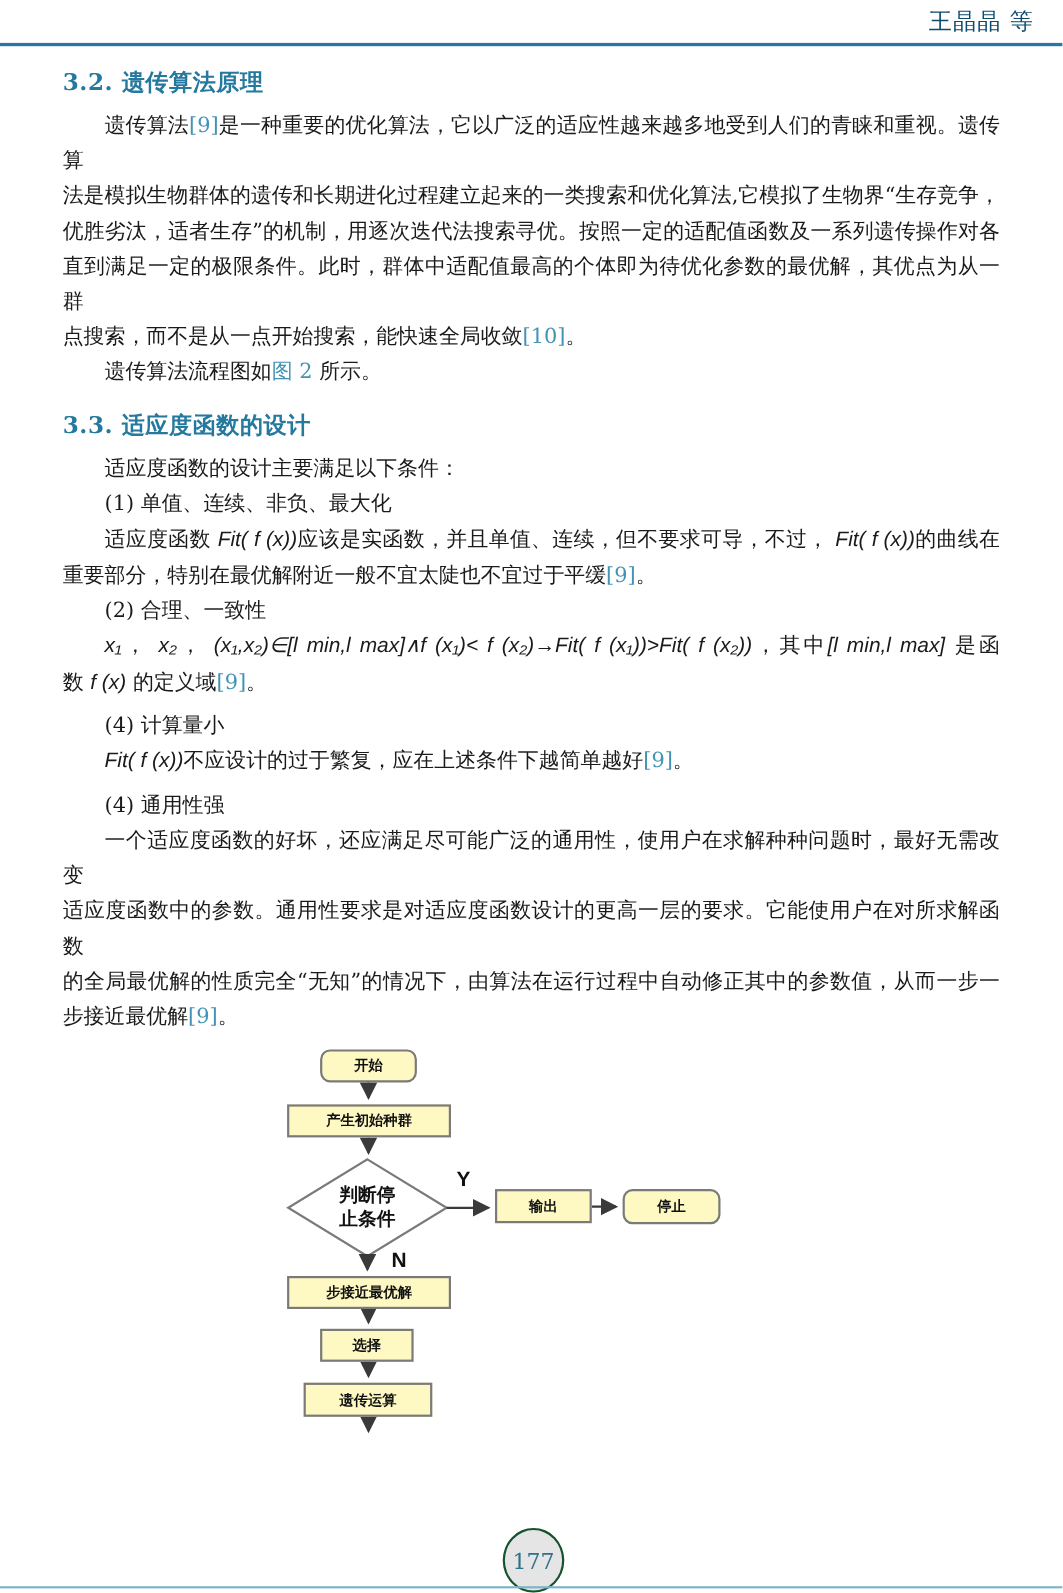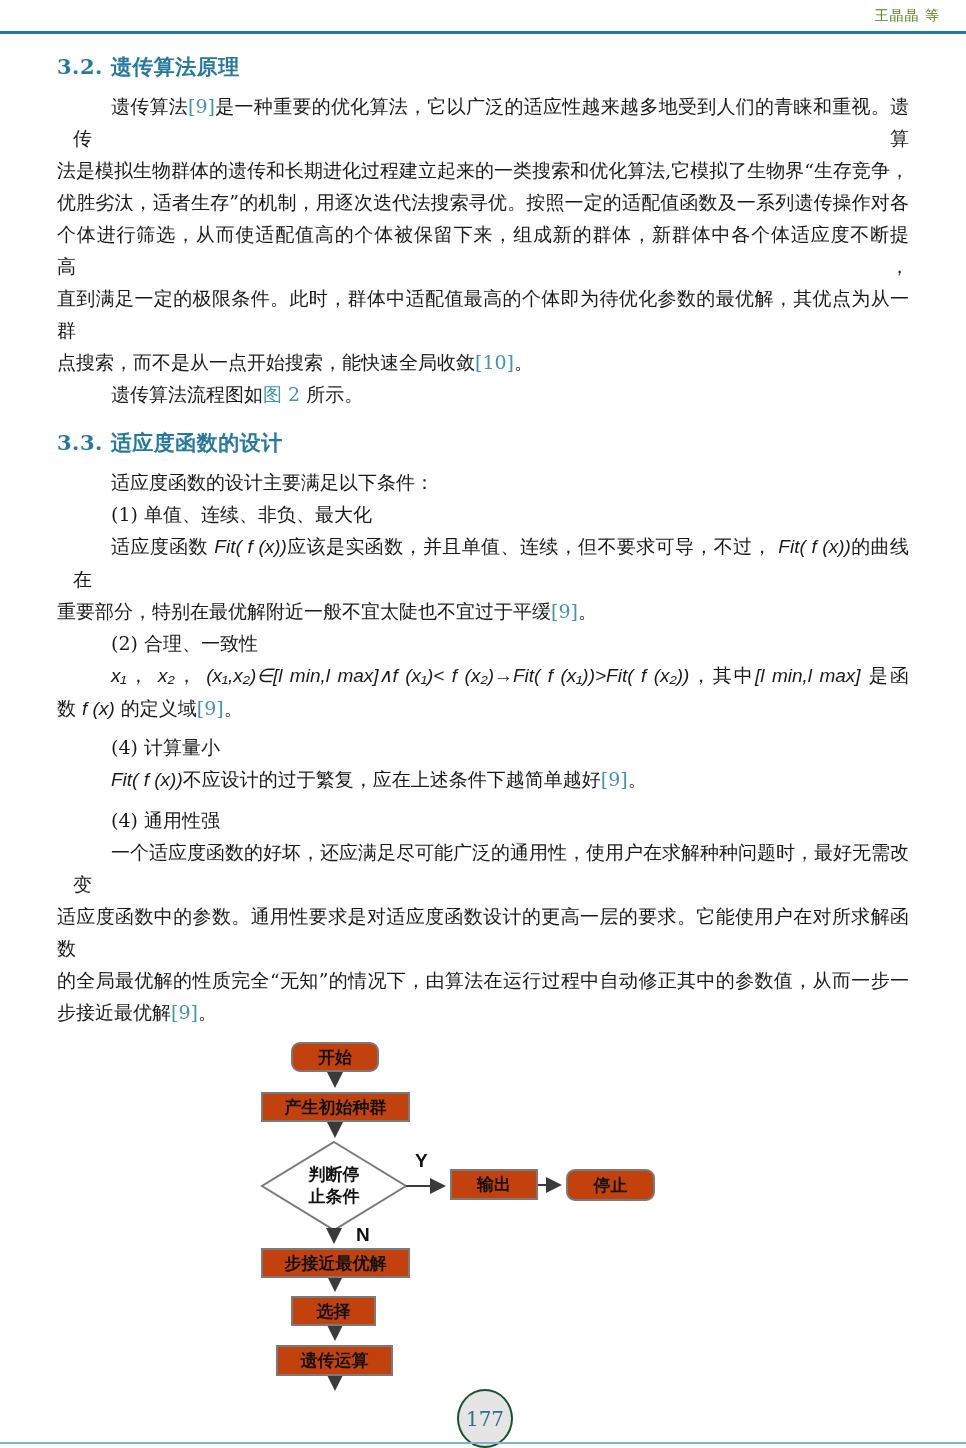--- a/index.html
+++ b/index.html
@@ -3,44 +3,44 @@
 <meta charset="utf-8">
 <style>
   html,body{margin:0;padding:0;}
   body{
     width:966px;height:1448px;position:relative;background:#ffffff;
     font-family:"DejaVu Serif","Liberation Serif",serif;color:#1a1a1a;
     overflow:hidden;
   }
   
   .hdr{padding:5px 26px 6px 0;text-align:right;}
-  .hdr-author{color:#4d7c0f;font-size:14px;letter-spacing:1px;}
+  .hdr-author{color:#0c4a6e;font-size:21px;letter-spacing:1px;}
   .top-rule{width:966px;height:3px;background:#2677a3;}
   
   .text-col{padding:0 57px 0 57px;}
   .heading{
     color:#26799e;font-weight:bold;font-size:21px;line-height:30px;
     margin:18px 0 8px 0;letter-spacing:.5px;
   }
   .ln{font-size:19px;line-height:32px;}
   .ln.jst{text-align:justify;text-align-last:justify;}
-  .ln.ind{text-indent:38px;margin-left:16px;}
+  .ln.ind{text-indent:38px;}
   .run-n{}
   .run-r{color:#4293b4;cursor:pointer;}
   .run-m{font-family:Liberation Sans, sans-serif;font-style:italic;}
   
   .flow{
     position:relative;width:400px;height:447px;margin:10px 0 0 258px;
     font-family:"Liberation Sans","DejaVu Sans",sans-serif;
   }
   .flow svg{position:absolute;left:0;top:0;}
   .fnode{
-    position:absolute;background:#c2410c;border:2px solid #7a7a7a;
+    position:absolute;background:#fef9c3;border:2px solid #7a7a7a;
     display:flex;align-items:center;justify-content:center;
-    font-size:17px;font-weight:bold;color:#111;box-sizing:border-box;
+    font-size:13px;font-weight:bold;color:#111;box-sizing:border-box;
   }
   .rounded{border-radius:9px;}
   .n-start{left:33px;top:4px;width:88px;height:30px;}
   .n-init{left:3px;top:54px;width:149px;height:30px;}
   .n-output{left:192px;top:131px;width:88px;height:31px;}
   .n-stop{left:308px;top:131px;width:89px;height:32px;}
   .n-fitness{left:3px;top:210px;width:149px;height:30px;}
   .n-select{left:33px;top:258px;width:85px;height:30px;}
   .n-genetic{left:18px;top:307px;width:117px;height:31px;}
   .dia-label{
@@ -68,21 +68,20 @@
 <div class="hdr">
   <span class="hdr-author">王晶晶 等</span>
 </div>
 <div class="top-rule"></div>
 
 <div class="text-col">
     <div class="heading"><span class="run-n">3.2. 遗传算法原理</span></div>
     <div class="ln jst ind"><span class="run-n">遗传算法</span><span class="run-r">[9]</span><span class="run-n">是一种重要的优化算法，它以广泛的适应性越来越多地受到人们的青睐和重视。遗传算</span></div>
     <div class="ln jst"><span class="run-n">法是模拟生物群体的遗传和长期进化过程建立起来的一类搜索和优化算法,它模拟了生物界“生存竞争，</span></div>
     <div class="ln jst"><span class="run-n">优胜劣汰，适者生存”的机制，用逐次迭代法搜索寻优。按照一定的适配值函数及一系列遗传操作对各</span></div>
-    <div class="ln jst"><span class="run-n">个体进行筛选，从而使适配值高的个体被保留下来，组成新的群体，新群体中各个体适应度不断提高，</span></div>
     <div class="ln jst"><span class="run-n">直到满足一定的极限条件。此时，群体中适配值最高的个体即为待优化参数的最优解，其优点为从一群</span></div>
     <div class="ln"><span class="run-n">点搜索，而不是从一点开始搜索，能快速全局收敛</span><span class="run-r">[10]</span><span class="run-n">。</span></div>
     <div class="ln ind"><span class="run-n">遗传算法流程图如</span><span class="run-r">图 2</span><span class="run-n"> 所示。</span></div>
     <div class="heading"><span class="run-n">3.3. 适应度函数的设计</span></div>
     <div class="ln ind"><span class="run-n">适应度函数的设计主要满足以下条件：</span></div>
     <div class="ln ind"><span class="run-n">(1) 单值、连续、非负、最大化</span></div>
     <div class="ln jst ind"><span class="run-n">适应度函数 </span><span class="run-m">Fit( f (x))</span><span class="run-n">应该是实函数，并且单值、连续，但不要求可导，不过， </span><span class="run-m">Fit( f (x))</span><span class="run-n">的曲线在</span></div>
     <div class="ln"><span class="run-n">重要部分，特别在最优解附近一般不宜太陡也不宜过于平缓</span><span class="run-r">[9]</span><span class="run-n">。</span></div>
     <div class="ln ind"><span class="run-n">(2) 合理、一致性</span></div>
     <div class="ln jst ind"><span class="run-m">x₁</span><span class="run-n">， </span><span class="run-m">x₂</span><span class="run-n">， </span><span class="run-m">(x₁,x₂)∈[l min,l max]∧f (x₁)&lt; f (x₂)→Fit( f (x₁))&gt;Fit( f (x₂))</span><span class="run-n">，其中</span><span class="run-m">[l min,l max]</span><span class="run-n"> 是函</span></div>

